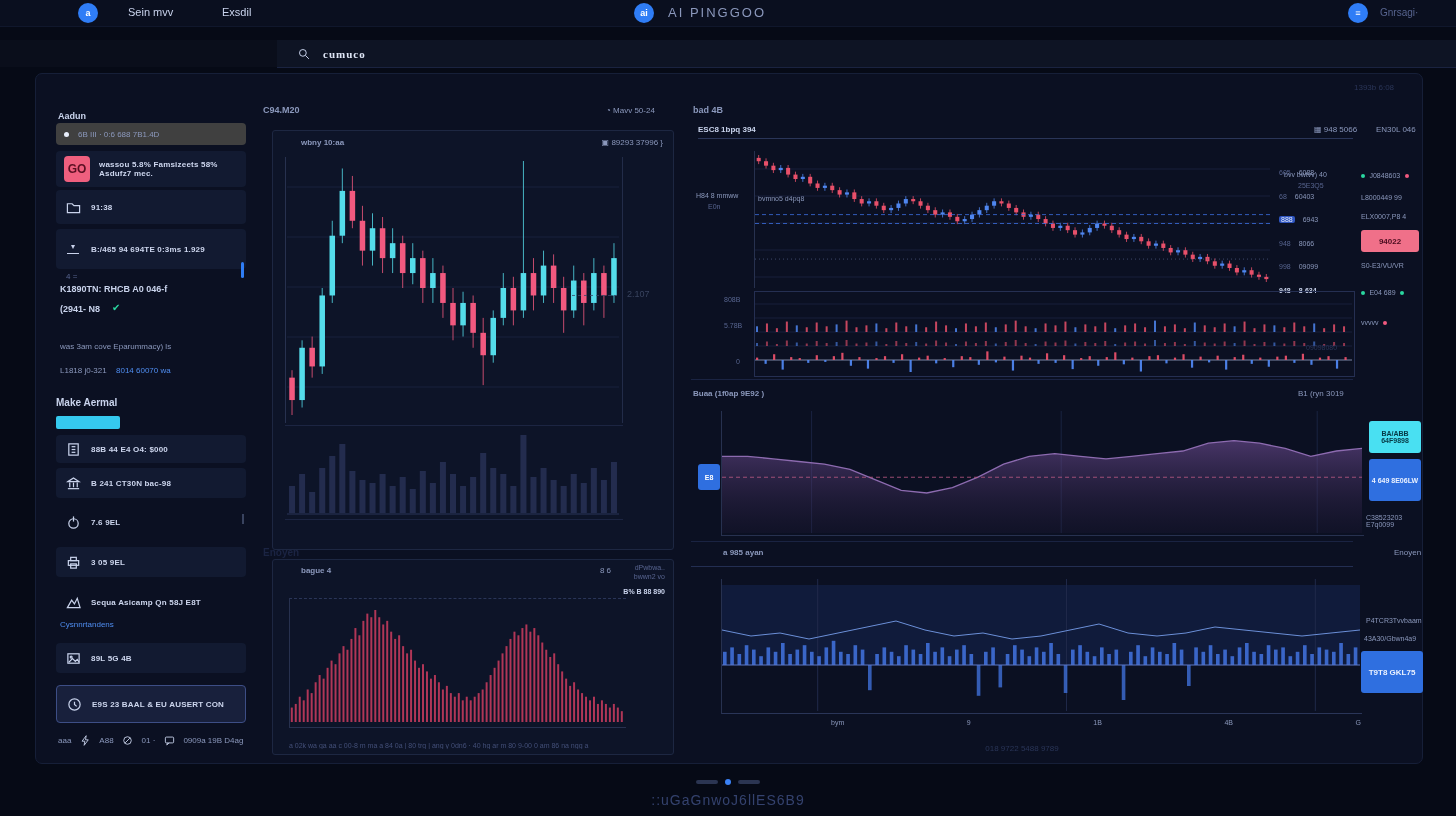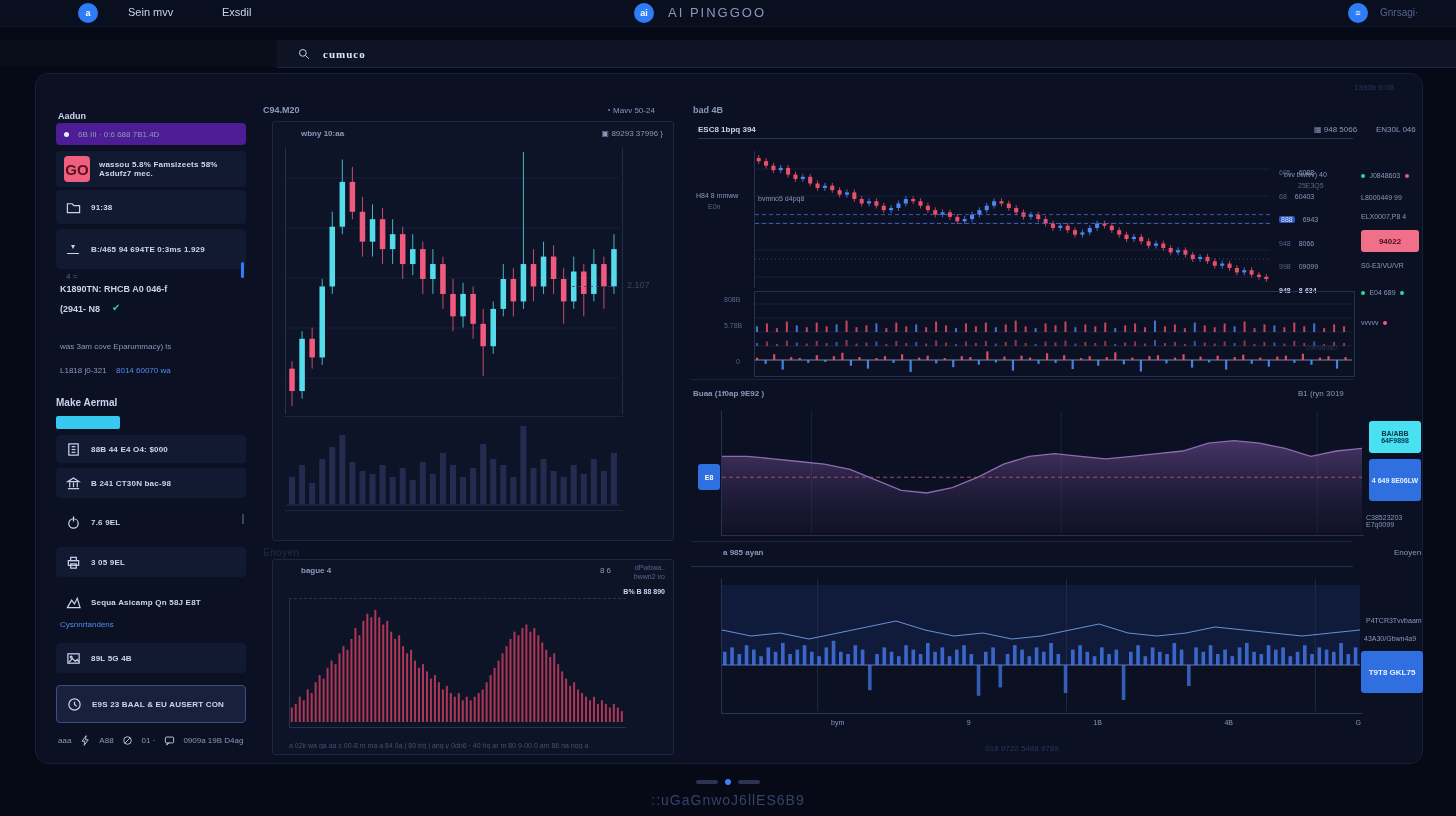--- a/index.html
+++ b/index.html
@@ -5,26 +5,26 @@
   html,body{margin:0;padding:0}
   body{width:1456px;height:816px;background:#060a16;font-family:"Liberation Sans","DejaVu Sans",sans-serif;color:#aab6d4;overflow:hidden;position:relative}
   .abs{position:absolute}
   .t7{font-size:7px}.t8{font-size:8px}.t9{font-size:9px}.t10{font-size:10px}.t11{font-size:11px}.t13{font-size:13px}
   .fa{color:#57648f}.fb{color:#8b98bc}.fc{color:#c9d3ec}.faint{color:#2a3558}.blue{color:#4f8df0}.bold{font-weight:bold}
   .topbar{position:absolute;top:0;left:0;right:0;height:26px;background:#0a0f1f;border-bottom:1px solid #10172c}
   .logo{width:20px;height:20px;border-radius:50%;background:#2f7df6;display:flex;align-items:center;justify-content:center;color:#fff;font-size:9px;font-weight:bold}
   .searchwrap{position:absolute;top:40px;left:0;right:0;height:27px;background:#0a0e1b}
   .searchfield{position:absolute;left:277px;top:0;right:0;height:27px;background:#0e1424;border-bottom:1px solid #1a2340;display:flex;align-items:center;gap:8px;padding-left:18px}
   .searchfield input{background:transparent;border:none;outline:none;color:#dfe6f6;font-weight:bold;font-size:11px;font-family:Liberation Serif, serif;letter-spacing:1px;width:300px}
-  .main{position:absolute;left:35px;top:73px;width:1386px;height:689px;background:#0b1022;border:1px solid #161f38;border-radius:13px}
+  .main{position:absolute;left:35px;top:73px;width:1386px;height:689px;background:#0b1022;border:1px solid #161f38;border-radius:7px}
   .scard{position:absolute;left:20px;width:190px;background:#121a31;border-radius:4px;display:flex;align-items:center;gap:9px;padding:0 8px;box-sizing:border-box;cursor:pointer}
   .scard .lbl{font-size:8px;color:#cdd6ee;font-weight:bold;letter-spacing:.2px}
   .icw{width:18px;height:18px;flex:0 0 18px;display:flex;align-items:center;justify-content:center}
   .icw svg{stroke:#c9d3ec;fill:none;stroke-width:1.3}
-  .gobadge{width:26px;height:26px;flex:0 0 26px;border-radius:4px;background:#ef5f7e;color:#5a0f22;font-weight:bold;font-size:15px;display:flex;align-items:center;justify-content:center}
+  .gobadge{width:26px;height:26px;flex:0 0 26px;border-radius:4px;background:#ef5f7e;color:#5a0f22;font-weight:bold;font-size:12px;display:flex;align-items:center;justify-content:center}
   .ccard{position:absolute;background:#0d1428;border:1px solid #1d2742;border-radius:3px}
   .btn{display:flex;align-items:center;justify-content:center;text-align:center;border-radius:3px;cursor:pointer;font-weight:bold}
   .hline{position:absolute;height:1px;background:#1c2542}
   .dot{width:5px;height:5px;border-radius:50%;display:inline-block}
   .pagin{position:absolute;top:779px;left:0;right:0;display:flex;justify-content:center;align-items:center;gap:7px}
   .pagedash{width:22px;height:4px;background:#2b3552;border-radius:2px;cursor:pointer}
   .pagedot{width:6px;height:6px;border-radius:50%;background:#3b82f6;cursor:pointer}
   svg.chart{display:block}
 </style>
 </head>
@@ -50,21 +50,21 @@
     </span>
     <input readonly="" value="cumuco" style="">
   </div>
 </div>
 
 <div class="main">
   <div class="abs t8 faint" style="left:1318px;top:9px">1393b 6:08</div>
 
   <div>
     <div class="abs t9 fc bold" style="left:22px;top:37px">Aadun</div>
-    <div class="scard" style="top:49px;height:22px;background:#4c1d95">
+    <div class="scard" style="top:49px;height:22px;background:#404040">
       <span class="dot" style="background:#e8eefc"></span>
       <span class="t8 fb">6B III · 0:6 688 7B1.4D</span>
     </div>
 
     <div class="scard" style="top:77px;height:36px">
       <span class="gobadge">GO</span>
       <span class="lbl">wassou 5.8% Famsizeets 58% Asdufz7 mec.</span>
     </div>
 
     <div class="scard" style="top:116px;height:34px">
@@ -194,21 +194,21 @@
           </svg>
         </span>
       <span class="t8 fb">0909a 19B D4ag</span>
     </div>
   </div>
 
   <div>
     <div class="abs t9 fb bold" style="left:227px;top:31px">C94.M20</div>
     <div class="abs t8 fb" style="left:570px;top:32px"><span>◔ </span><span>Mavv 50-24</span></div>
 
-    <div class="ccard" style="left:236px;top:47px;width:400px;height:418px">
+    <div class="ccard" style="left:236px;top:56px;width:400px;height:418px">
       <div class="abs t8 fb bold" style="left:28px;top:7px">wbny 10:aa</div>
       <div class="abs t8 fb" style="right:10px;top:7px"><span>▣ </span><span>89293 37996 }</span></div>
       <div class="abs" style="left:12px;top:26px;width:1px;height:266px;background:#27314f"></div>
       <svg class="chart abs" id="cv-candles" viewBox="0 0 332 262" width="332" height="262" style="left:14px;top:26px">
           <line x1="0" y1="30" x2="332" y2="30" stroke="#1d2746" stroke-width="0.7" stroke-dasharray="none"></line>
           <line x1="0" y1="80" x2="332" y2="80" stroke="#1d2746" stroke-width="0.7" stroke-dasharray="none"></line>
           <line x1="0" y1="130" x2="332" y2="130" stroke="#1d2746" stroke-width="0.7" stroke-dasharray="none"></line>
           <line x1="0" y1="180" x2="332" y2="180" stroke="#1d2746" stroke-width="0.7" stroke-dasharray="none"></line>
           <line x1="0" y1="230" x2="332" y2="230" stroke="#1d2746" stroke-width="0.7" stroke-dasharray="none"></line>
           <line x1="5.03030303030303" y1="213.17647058823528" x2="5.03030303030303" y2="258" stroke="#f2597f" stroke-width="0.8"></line>

